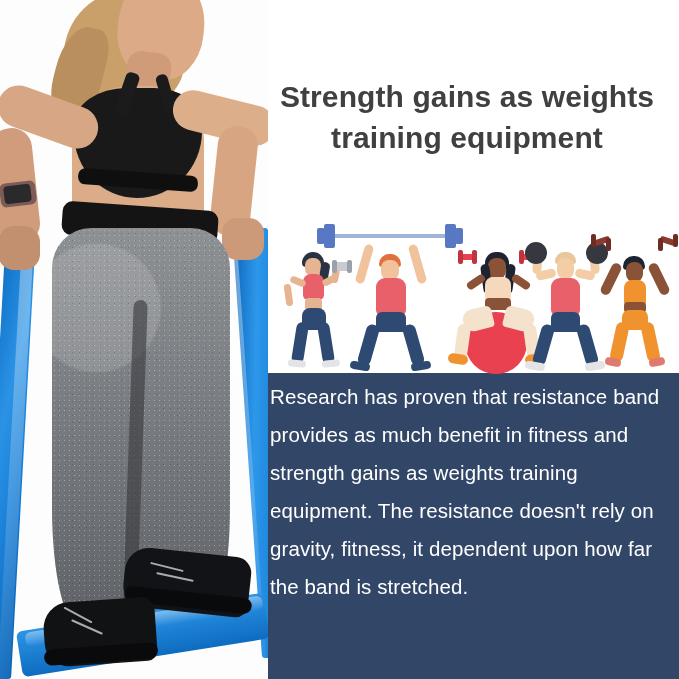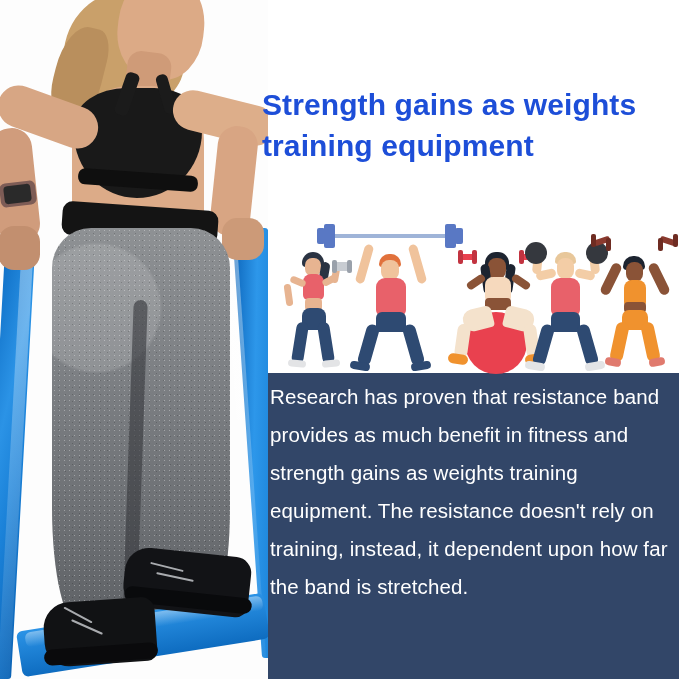--- a/index.html
+++ b/index.html
@@ -12,24 +12,24 @@
 
   
   .navy-band{
     position:absolute;left:0;top:373px;width:679px;height:306px;
     background:#324668;
   }
 
   
   .headline{
     position:absolute;left:262px;top:76px;width:410px;
-    color:#1d4ed8;
+    text-align:center;
+    color:#404040;
     font-size:30px;font-weight:bold;line-height:1.38;
     letter-spacing:.1px;
-    margin-top:8px;
   }
 
   
   .body-copy{
     position:absolute;left:270px;top:378px;width:400px;
     color:#ffffff;
     font-size:20.5px;line-height:1.85;font-weight:400;
     letter-spacing:.1px;
   }
 
@@ -360,18 +360,18 @@
       <div class="p" style="left:393px;top:12px;width:5px;height:13px;background:#6e2c22;border-radius:2px;"></div>
       <div class="p" style="left:342px;top:88px;width:26px;height:20px;background:#f0922e;border-radius:7px 7px 3px 3px;"></div>
       <div class="p" style="left:333px;top:100px;width:13px;height:40px;background:#f0922e;border-radius:6px;transform:rotate(12deg);"></div>
       <div class="p" style="left:364px;top:100px;width:13px;height:40px;background:#f0922e;border-radius:6px;transform:rotate(-12deg);"></div>
       <div class="p" style="left:325px;top:136px;width:16px;height:8px;background:#e07a6e;border-radius:4px;transform:rotate(10deg);"></div>
       <div class="p" style="left:369px;top:136px;width:16px;height:8px;background:#e07a6e;border-radius:4px;transform:rotate(-10deg);"></div>
     </div>
 
   </div>
 
-  <div class="body-copy">Research has proven that resistance band provides as much benefit in fitness and strength gains as weights training equipment. The resistance doesn't rely on training, instead, it dependent upon how far the band is stretched.</div>
+  <div class="body-copy">Research has proven that resistance band provides as much benefit in fitness and strength gains as weights training equipment. The resistance doesn't rely on gravity, fitness, it dependent upon how far the band is stretched.</div>
 
   <span class="sr">Woman in black sports bra and grey leggings stretching a blue resistance band under her shoe</span>
   <span class="sr">Five flat-illustration figures exercising with weights</span>
 
 </div>
 
 </body></html>

